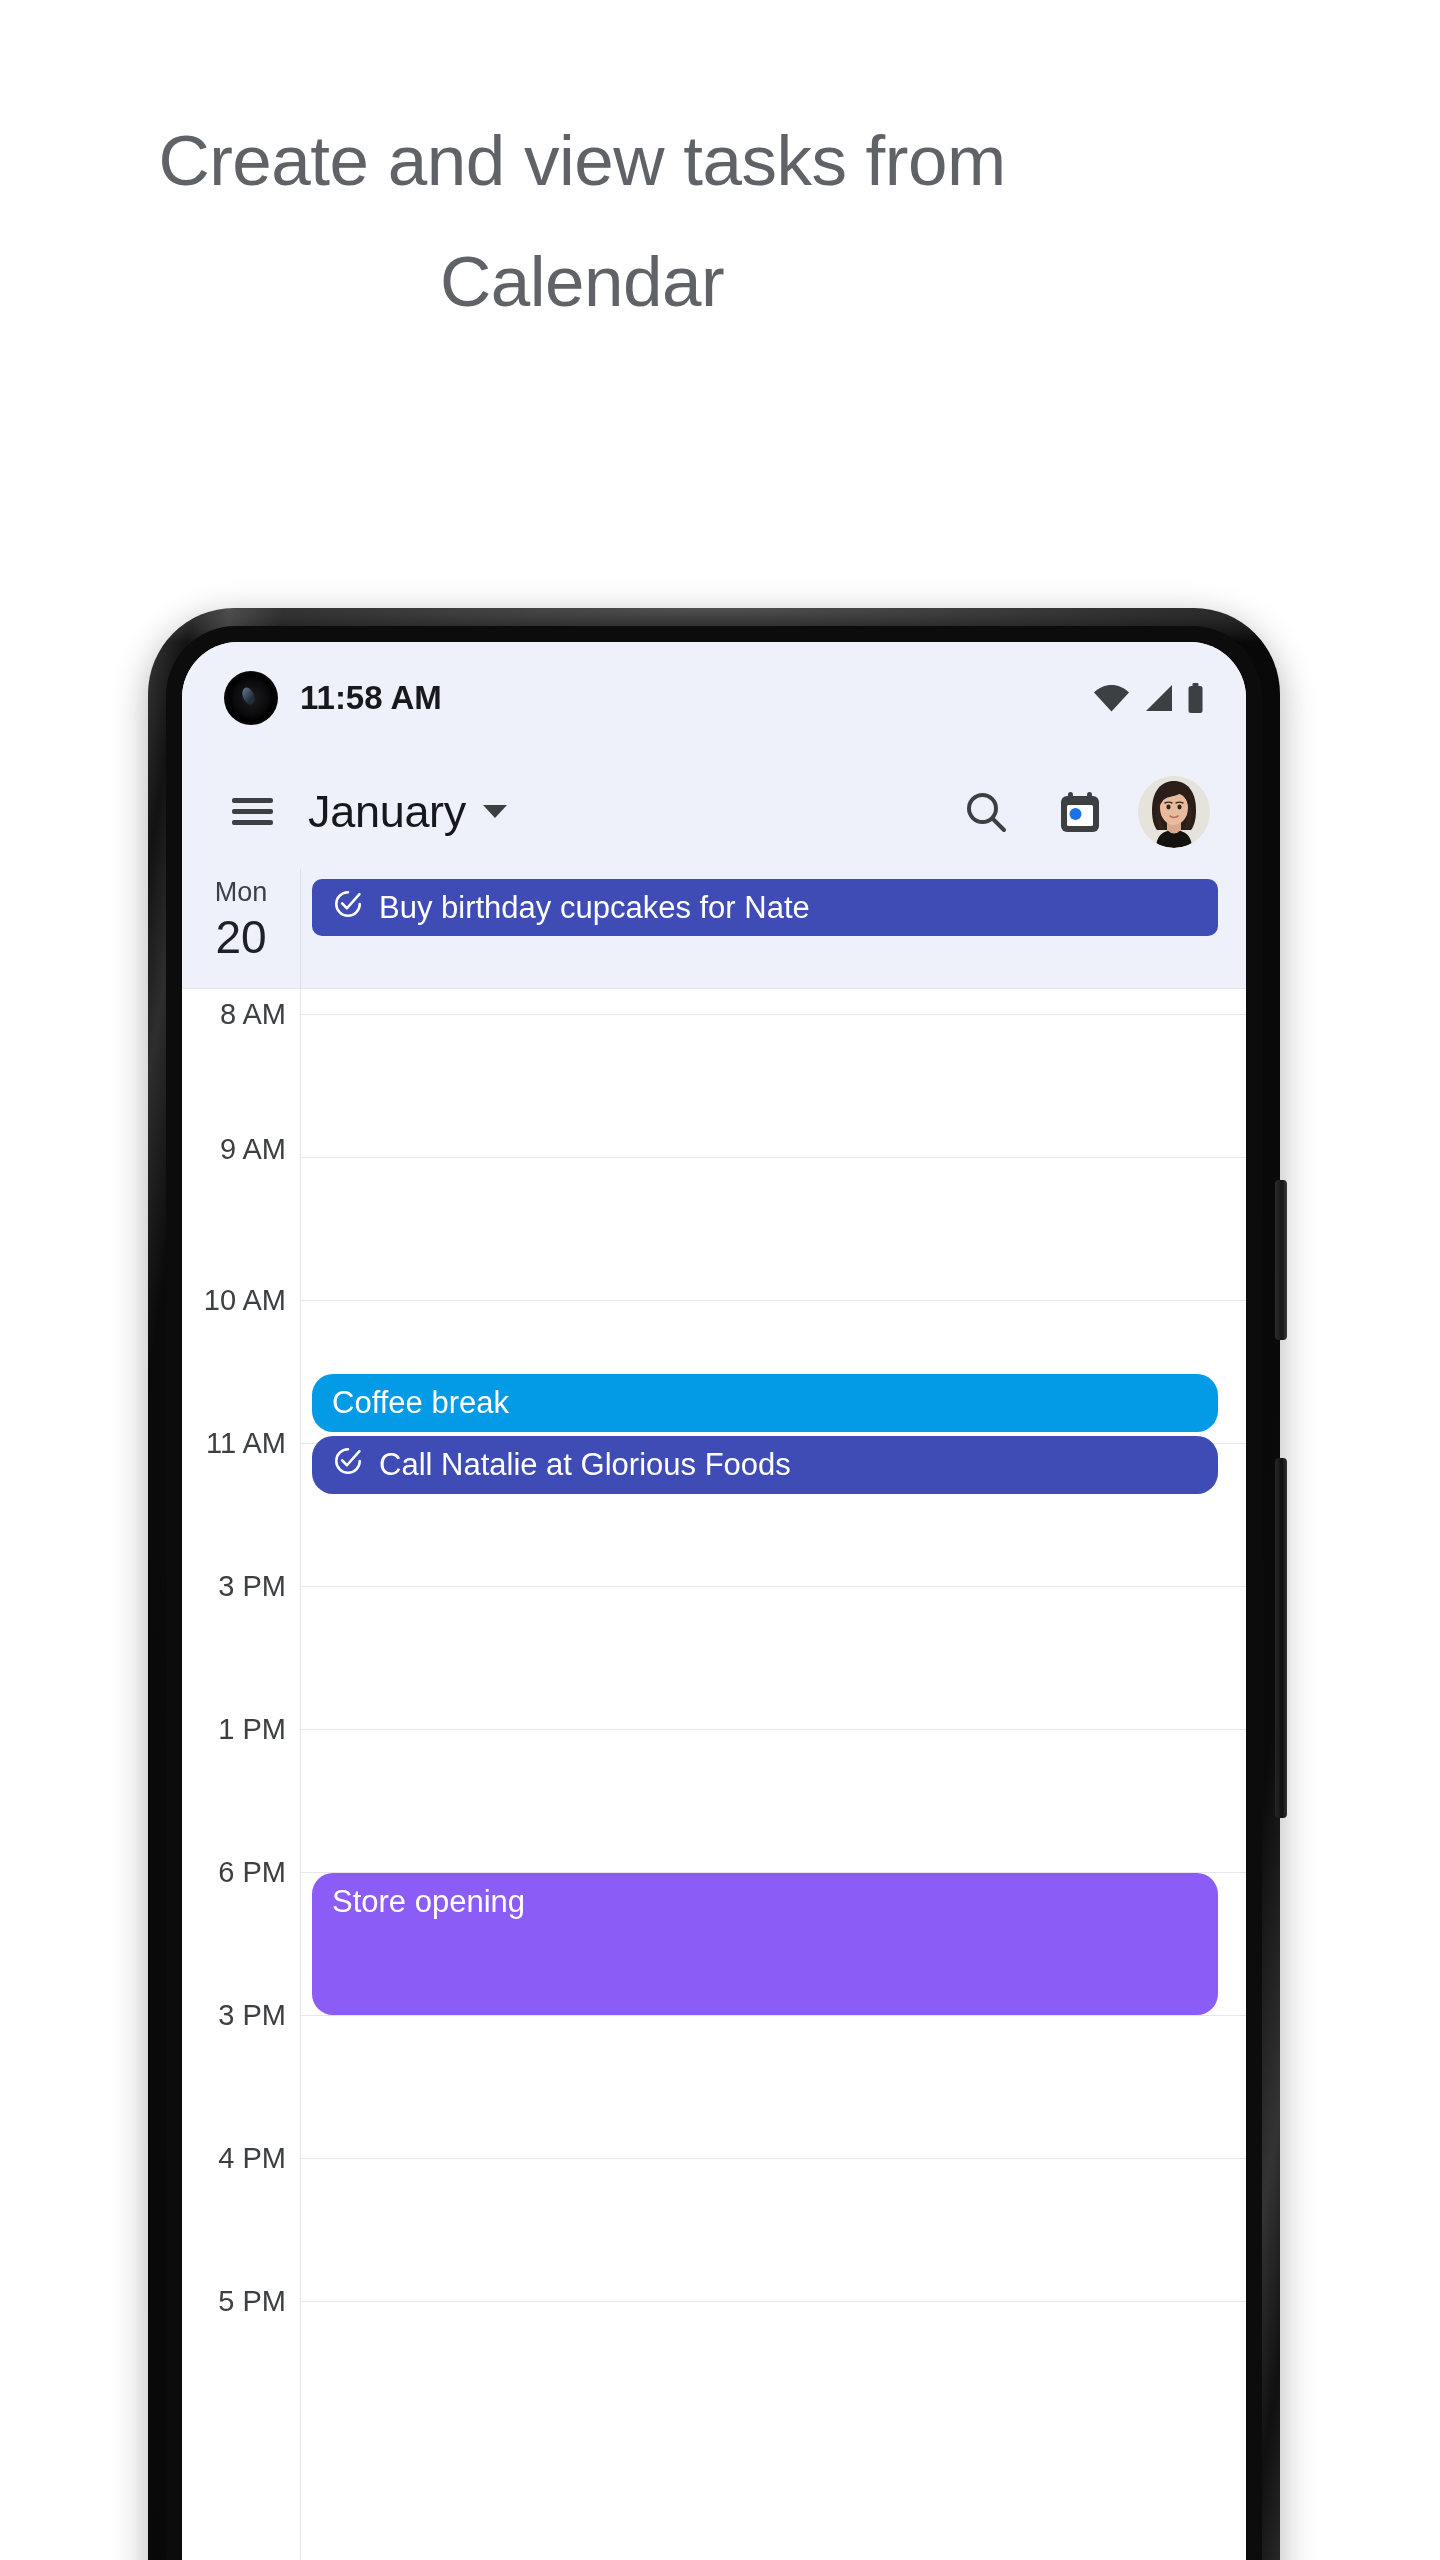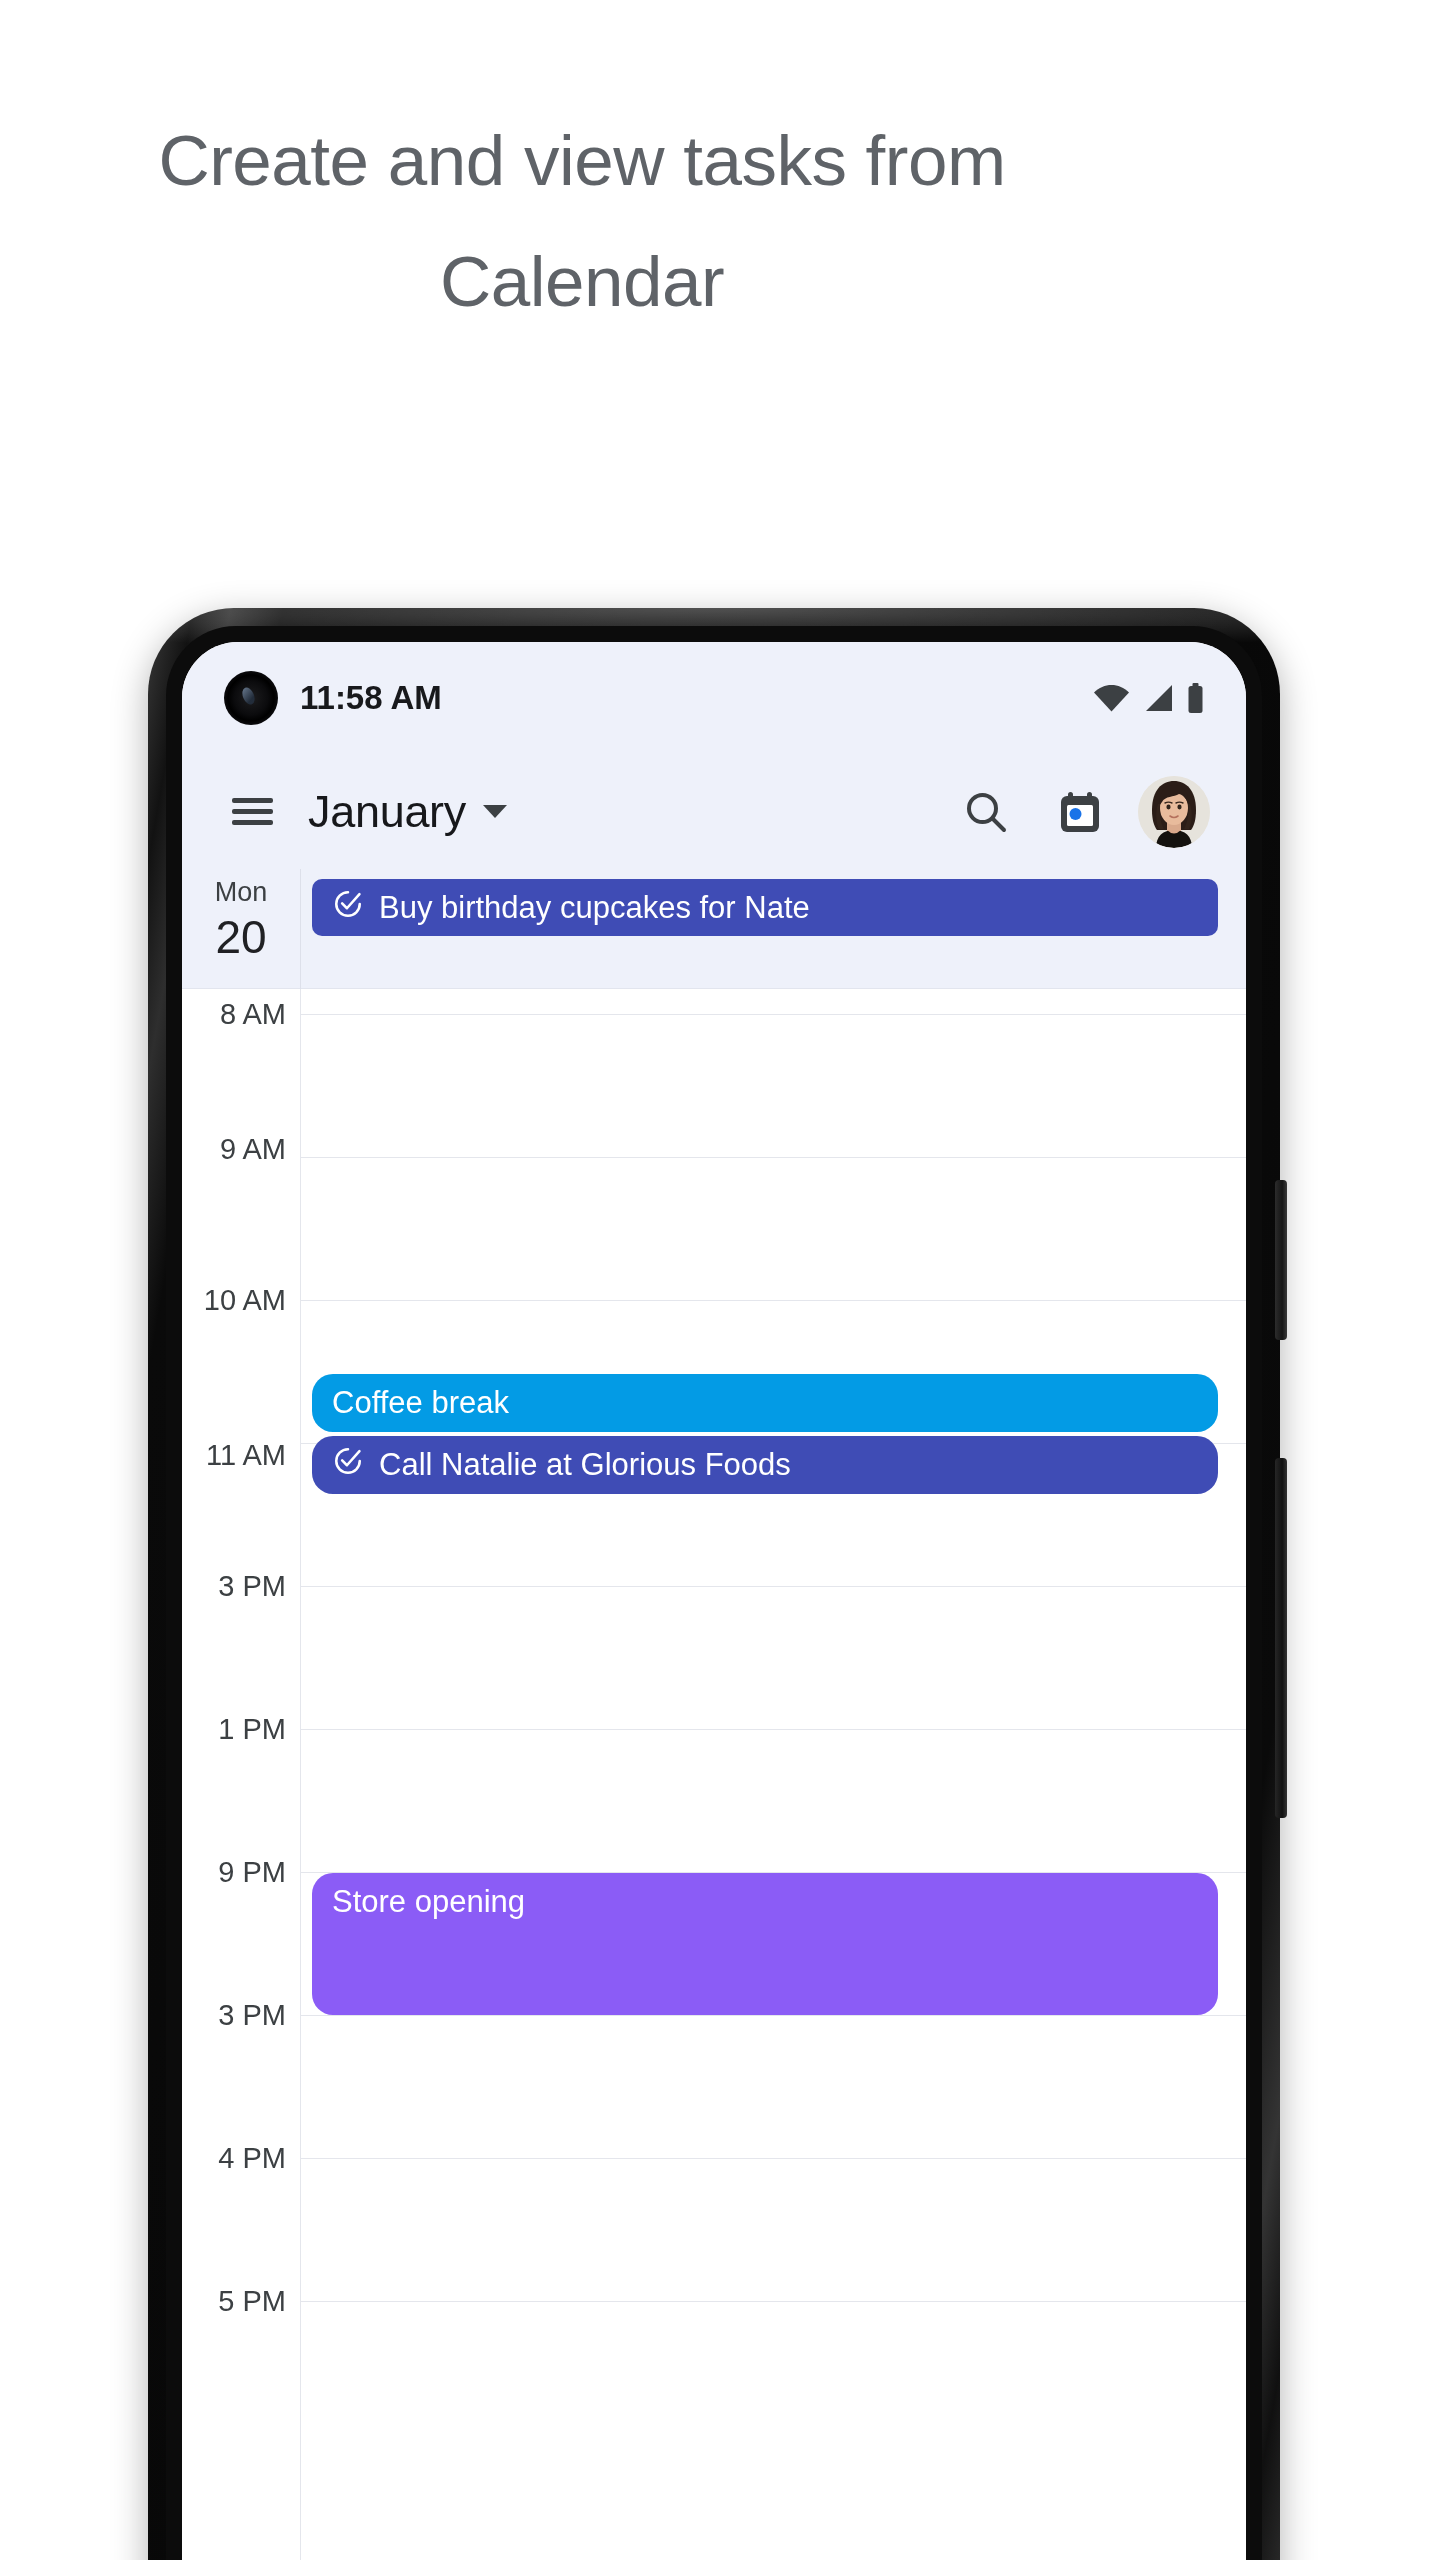--- a/index.html
+++ b/index.html
@@ -465,33 +465,33 @@
       <div>
         <div class="hour-line" style="top:168px;"></div>
         <div class="hlabel" style="left:0;top:146px;">9 AM</div>
       </div>
       <div>
         <div class="hour-line" style="top:311px;"></div>
         <div class="hlabel" style="left:0;top:297px;">10 AM</div>
       </div>
       <div>
         <div class="hour-line" style="top:454px;"></div>
-        <div class="hlabel" style="left:0;top:452px;text-align:right;">11 AM</div>
+        <div class="hlabel" style="left:0;top:440px;text-align:right;">11 AM</div>
       </div>
       <div>
         <div class="hour-line" style="top:597px;"></div>
         <div class="hlabel" style="left:0;top:583px;">3 PM</div>
       </div>
       <div>
         <div class="hour-line" style="top:740px;"></div>
         <div class="hlabel" style="left:0;top:726px;">1 PM</div>
       </div>
       <div>
         <div class="hour-line" style="top:883px;"></div>
-        <div class="hlabel" style="left:0;top:869px;">9 PM</div>
+        <div class="hlabel" style="left:0;top:869px;">6 PM</div>
       </div>
       <div>
         <div class="hour-line" style="top:1026px;"></div>
         <div class="hlabel" style="left:0;top:1012px;">3 PM</div>
       </div>
       <div>
         <div class="hour-line" style="top:1169px;"></div>
         <div class="hlabel" style="left:0;top:1155px;">4 PM</div>
       </div>
       <div>

